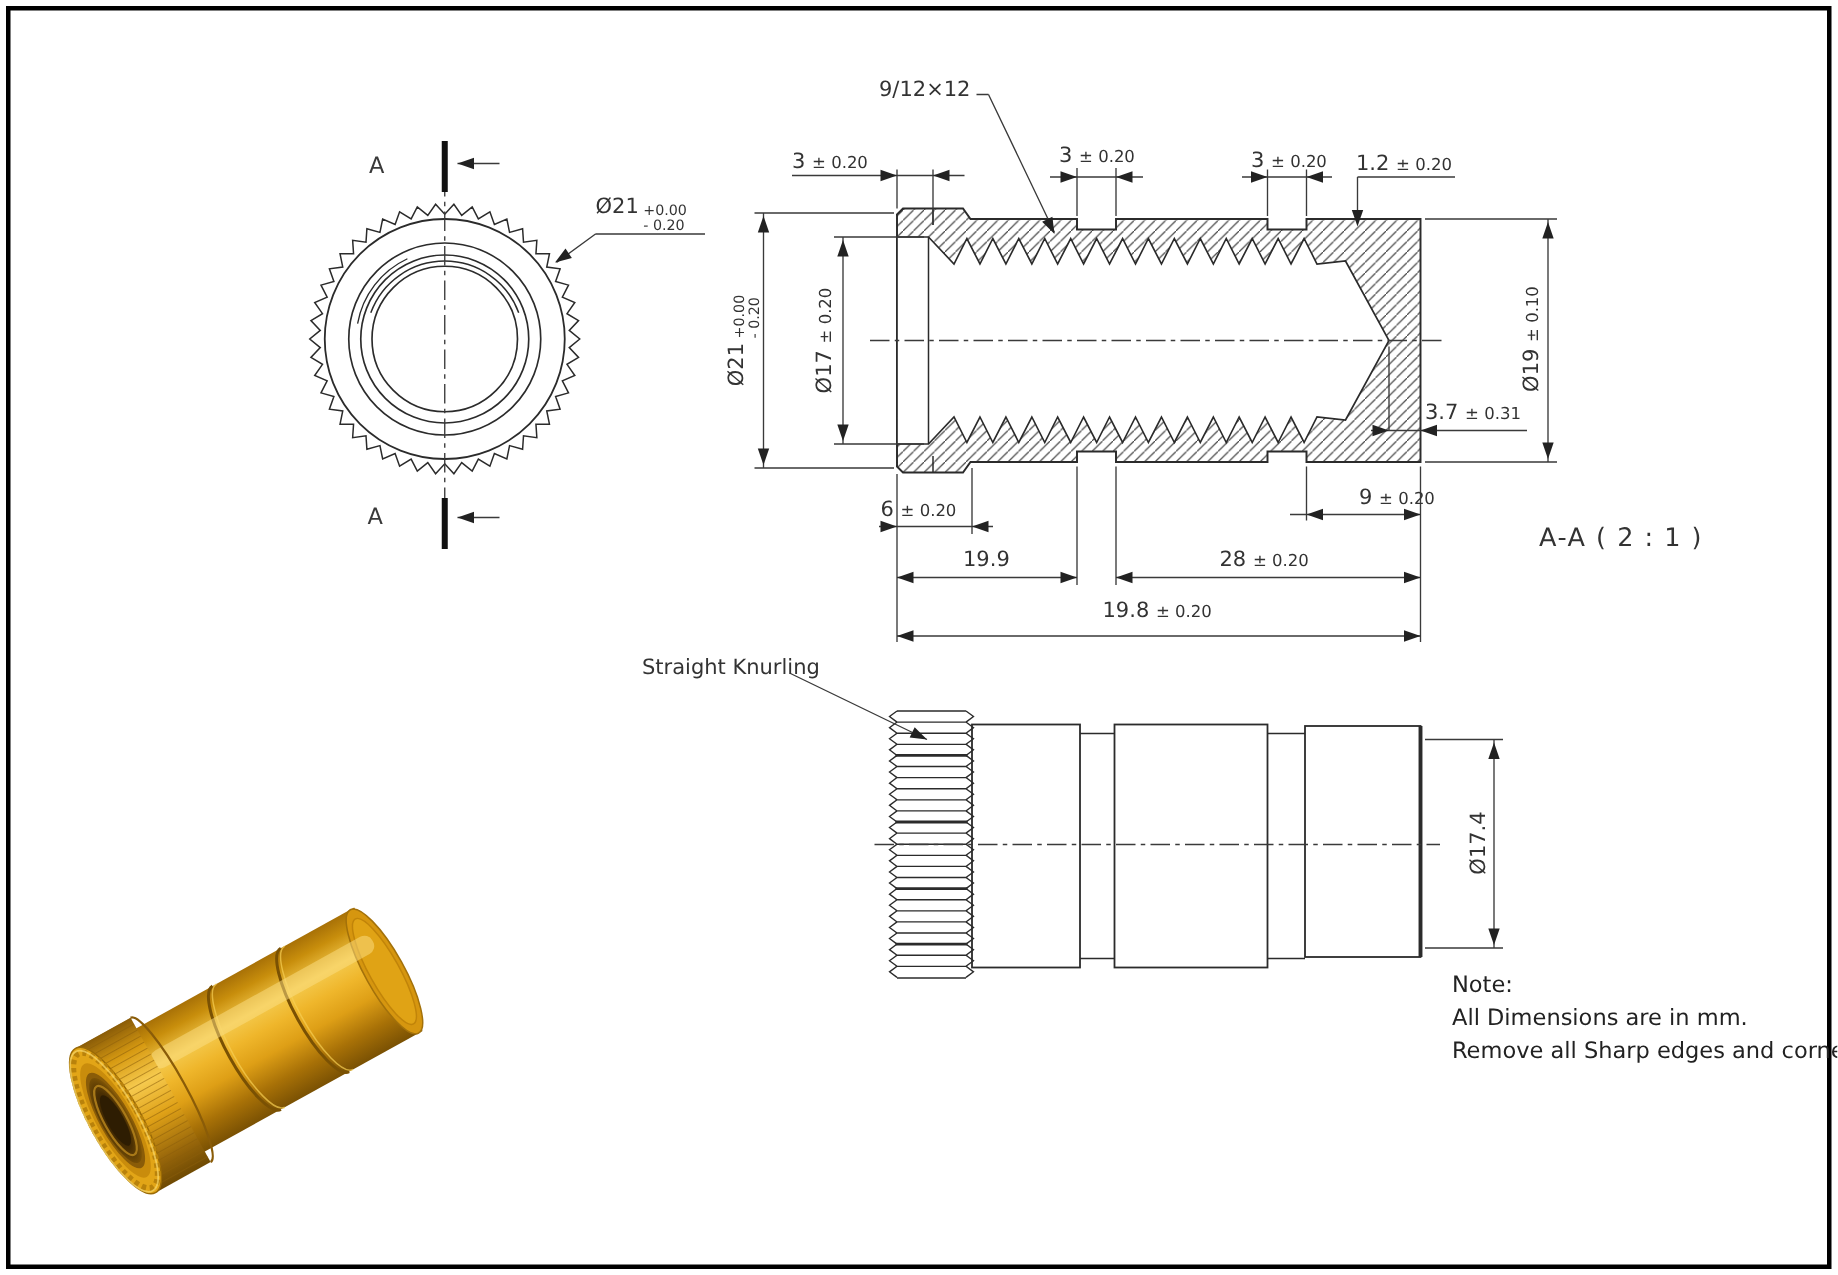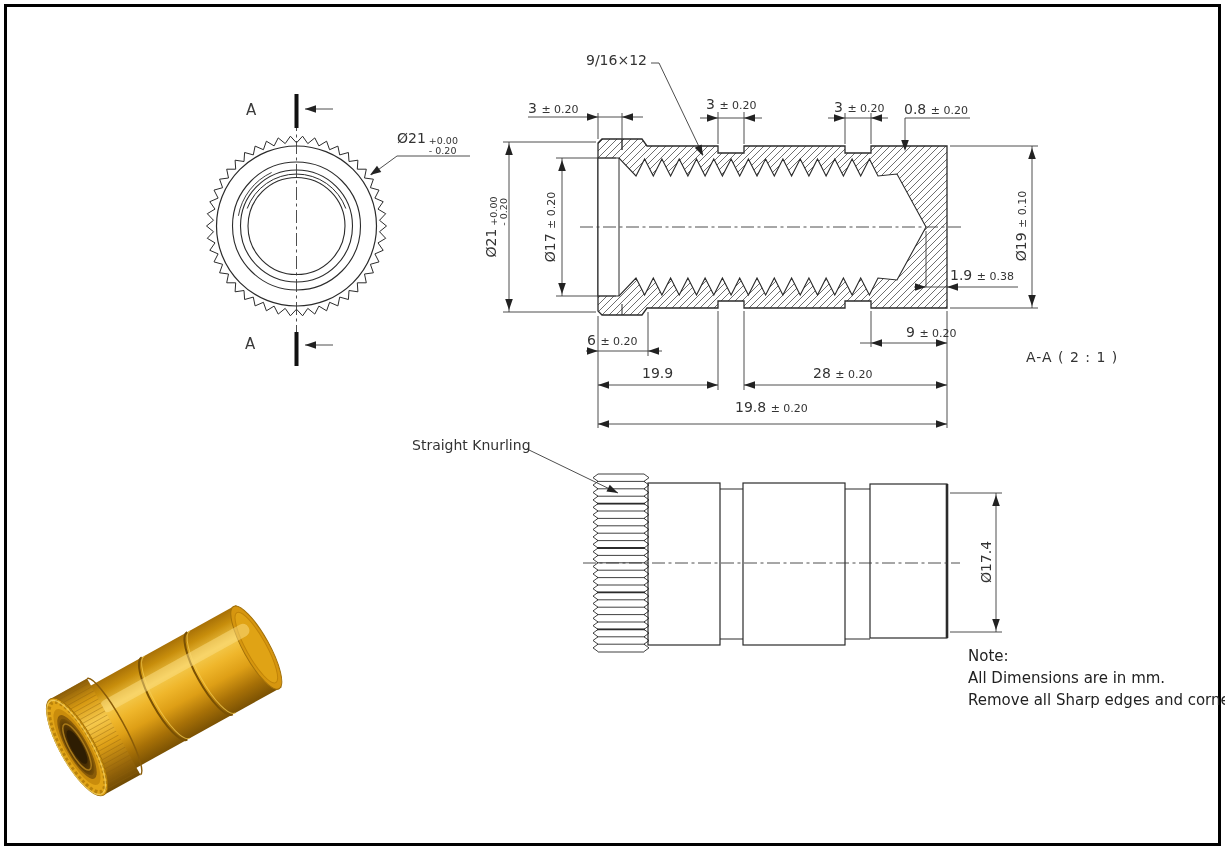--- a/index.html
+++ b/index.html
@@ -7,22 +7,22 @@
           font-family:"DejaVu Sans","Liberation Sans",sans-serif;color:#333;}
   #frame{position:absolute;inset:4px;border:3px solid #000;pointer-events:none;}
   svg{position:absolute;left:0;top:0;}
   .txt{position:absolute;white-space:nowrap;color:#333;}
   .dim{font-size:14px;}
   .dim .t{font-size:11px;}
   .dim .stk{display:inline-flex;flex-direction:column;font-size:9.5px;line-height:9.5px;
             margin-left:3px;transform:translateY(1px);}
   .rot{transform:translate(-50%,-50%) rotate(-90deg);}
   .marker{font-size:15px;color:#3a3a3a;}
-  .callout{font-size:14px;}
-  .sect-title{font-size:14px;letter-spacing:1px;}
+  .callout{font-size:14px;margin-left:16px;}
+  .sect-title{font-size:17px;letter-spacing:1px;}
   .note{font-size:15px;line-height:22px;color:#222;}
 </style>
 </head>
 <body>
 
 <div id="canvas">
 
   <svg id="geo" width="1225" height="850" viewBox="0 0 1225 850">
     <defs>
       <pattern id="hatch" patternUnits="userSpaceOnUse" width="7" height="7">
@@ -167,50 +167,50 @@
   <div class="txt marker" style="left:246px;top:101px">A</div>
   <div class="txt marker" style="left:245px;top:335px">A</div>
 
   <div class="txt dim" style="left:397px;top:130px">
     <span class="v">Ø21</span><span class="stk">
         <span>+0.00</span>
         <span>- 0.20</span>
       </span>
   </div>
 
-  <div class="txt dim" style="left:586px;top:52px">9/16×12</div>
+  <div class="txt dim" style="left:586px;top:52px">9/12×12</div>
 
   <div class="txt dim" style="left:528px;top:100px">
     <span>3</span> <span class="t">± 0.20</span>
   </div>
   <div class="txt dim" style="left:706px;top:96px">
     <span>3</span> <span class="t">± 0.20</span>
   </div>
   <div class="txt dim" style="left:834px;top:99px">
     <span>3</span> <span class="t">± 0.20</span>
   </div>
   <div class="txt dim" style="left:904px;top:101px">
-    <span>0.8</span> <span class="t">± 0.20</span>
+    <span>1.2</span> <span class="t">± 0.20</span>
   </div>
 
   <div class="txt dim rot" style="left:495px;top:227px">
     <span class="v">Ø21</span><span class="stk">
         <span>+0.00</span>
         <span>- 0.20</span>
       </span>
   </div>
   <div class="txt dim rot" style="left:550px;top:227px">
     <span>Ø17</span> <span class="t">± 0.20</span>
   </div>
   <div class="txt dim rot" style="left:1021px;top:226px">
     <span>Ø19</span> <span class="t">± 0.10</span>
   </div>
 
   <div class="txt dim" style="left:950px;top:267px">
-    <span>1.9</span> <span class="t">± 0.38</span>
+    <span>3.7</span> <span class="t">± 0.31</span>
   </div>
   <div class="txt dim" style="left:587px;top:332px">
     <span>6</span> <span class="t">± 0.20</span>
   </div>
   <div class="txt dim" style="left:642px;top:365px">
     <span>19.9</span>
   </div>
   <div class="txt dim" style="left:813px;top:365px">
     <span>28</span> <span class="t">± 0.20</span>
   </div>

